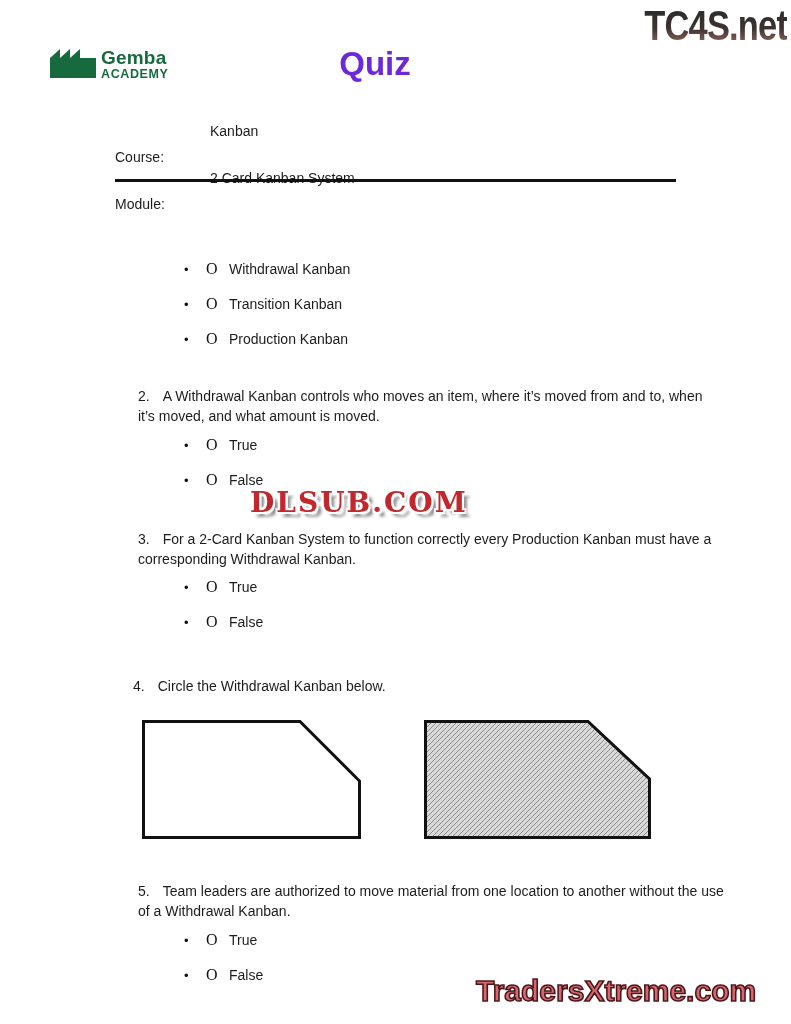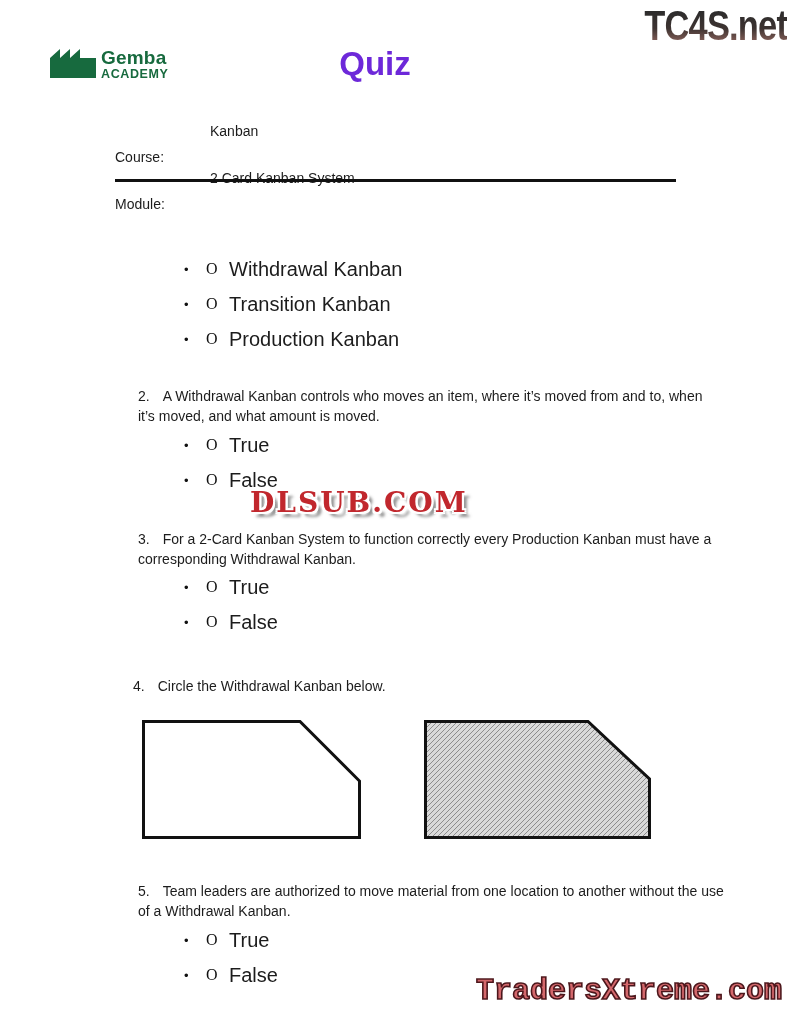--- a/index.html
+++ b/index.html
@@ -36,40 +36,40 @@
   .meta-label{width:95px;margin-top:26px;}
   .divider{position:absolute;left:115px;top:179px;width:561px;height:3px;background:#111;}
 
   
   .qtext{position:absolute;width:640px;font-size:14px;line-height:20px;color:#1c1c1c;margin:0;}
   .qnum{margin-right:13px;}
   .opts{position:absolute;}
   .option{display:flex;align-items:center;height:14px;margin-bottom:21px;}
   .bullet{font-size:13px;width:9px;margin-right:13px;color:#111;}
   .radio{font-family:"Liberation Serif","DejaVu Serif",serif;font-size:16px;width:13px;margin-right:10px;color:#111;}
-  .opt-label{font-size:20px;color:#1c1c1c;}
+  .opt-label{font-size:14px;color:#1c1c1c;}
 
   
   .shape{position:absolute;}
 
   
   .dlsub{
     position:absolute;left:250px;top:486px;
     font-family:"DejaVu Serif","Liberation Serif",serif;font-weight:bold;
     font-size:28px;letter-spacing:2px;color:#c1272d;
     text-shadow:
       -2px -2px 0 #fff, 2px -2px 0 #fff, -2px 2px 0 #fff, 2px 2px 0 #fff,
       0 -2px 0 #fff, 0 2px 0 #fff, -2px 0 0 #fff, 2px 0 0 #fff,
       5px 5px 3px rgba(110,110,110,.75);
   }
 
   
   .traders{
     position:absolute;left:476px;top:974px;
-    font-family:Liberation Mono, monospace;font-weight:bold;
+    font-family:Liberation Sans, sans-serif;font-weight:bold;
     font-size:30px;letter-spacing:0px;color:#d4686c;
     -webkit-text-stroke:1.6px #4b161b;
     text-shadow:
       -3px -3px 2px #fff, 3px -3px 2px #fff, -3px 3px 2px #fff, 3px 3px 2px #fff,
       0 0 5px #fff;
   }
 </style>
 </head>
 <body>
 

